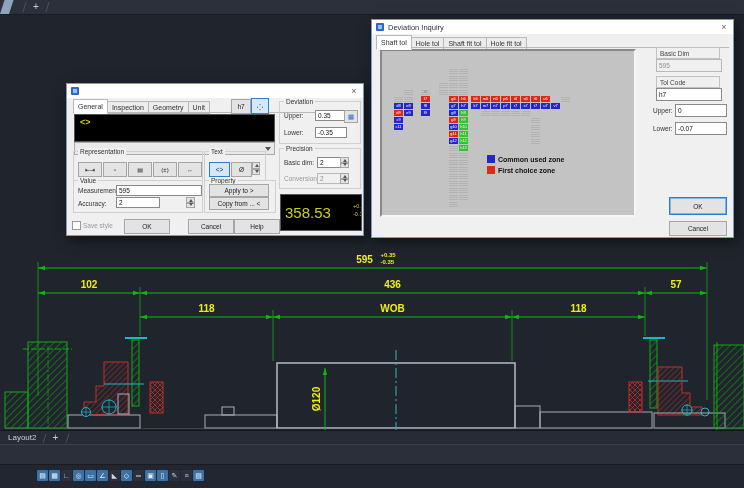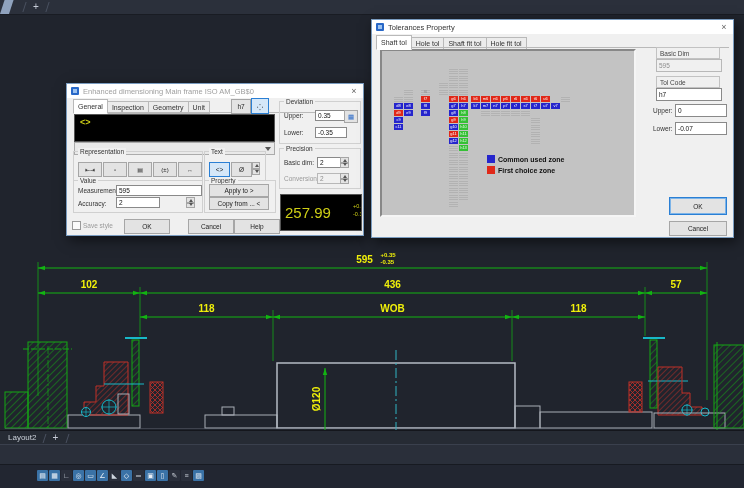--- a/index.html
+++ b/index.html
@@ -222,21 +222,20 @@
         <div class="sic on">▯</div>
         <div class="sic">✎</div>
         <div class="sic">≡</div>
         <div class="sic on">▨</div>
       </div>
   </div>
 
   <div class="dlg" style="left:66px;top:83px;width:296px;height:151px">
     <div class="tb">
       <div class="appico"></div>
-      <div class="ttl" style="color:#a0a0a0">Enhanced dimensioning Main frame ISO AM_GB$0</div>
       <div class="xbtn" style="right:3px">×</div>
     </div>
     <div class="wtabs" id="dim-tabs" style="left:6px;top:15px">
         <div class="wtab act">General</div>
         <div class="wtab">Inspection</div>
         <div class="wtab">Geometry</div>
         <div class="wtab">Unit</div>
       </div>
     <div style="position:absolute;left:6px;top:28px;width:284px;border-top:1px solid #b9b9b9"></div>
     <div class="btn" style="left:164px;top:15px;width:18px;height:13px">h7</div>
@@ -309,30 +308,30 @@
           <i class="dn"></i>
         </div>
       <div class="lbl dis" style="left:4px;top:26px">Conversion:</div>
       <div class="fld dis" style="left:37px;top:24px;width:20px;height:9px">2</div>
       <div class="spin" style="left:60px;top:24px;height:11px">
           <i class="up"></i>
           <i class="dn"></i>
         </div>
     </div>
     <div class="blackbox" style="left:213px;top:110px;width:80px;height:35px">
-      <span class="yel" style="position:absolute;left:4px;top:9px;font-size:15px">257.99</span>
+      <span class="yel" style="position:absolute;left:4px;top:9px;font-size:15px">358.53</span>
       <span class="yel" style="position:absolute;left:72px;top:8px;font-size:5.5px">+0.35</span>
       <span class="yel" style="position:absolute;left:72px;top:16px;font-size:5.5px">-0.35</span>
     </div>
   </div>
 
   <div class="dlg" style="left:371px;top:19px;width:361px;height:217px">
     <div class="tb">
       <div class="appico"></div>
-      <div class="ttl" style="color:#333">Tolerances Property</div>
+      <div class="ttl" style="color:#333">Deviation Inquiry</div>
       <div class="xbtn" style="right:3px">×</div>
     </div>
     <div class="wtabs" id="tol-tabs" style="left:4px;top:15px">
         <div class="wtab act">Shaft tol</div>
         <div class="wtab">Hole tol</div>
         <div class="wtab">Shaft fit tol</div>
         <div class="wtab">Hole fit tol</div>
       </div>
     <div style="position:absolute;left:4px;top:27px;width:353px;border-top:1px solid #b9b9b9"></div>
 

